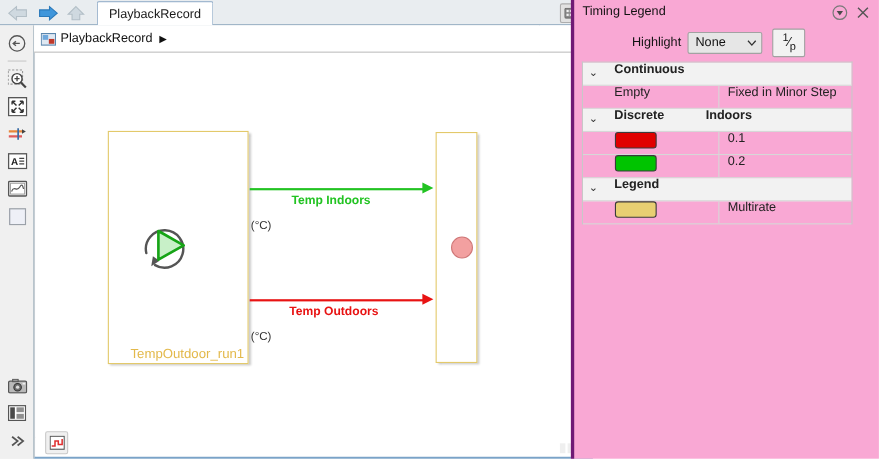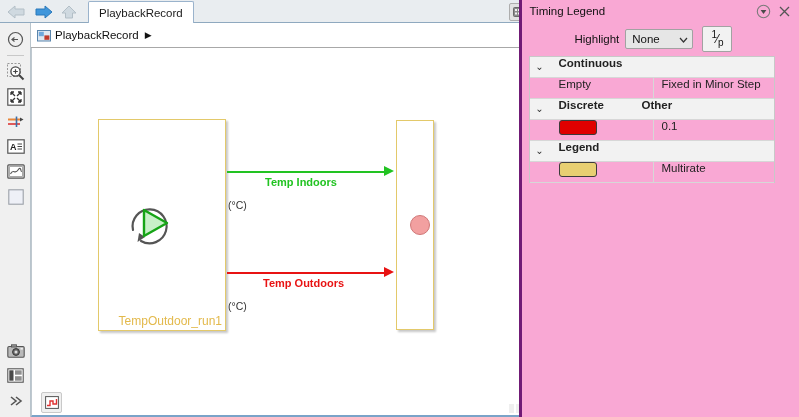--- a/index.html
+++ b/index.html
@@ -337,32 +337,41 @@
       </div>
 
       <div class="lp-row group">
         <div class="cell-chev">
           <span class="chev">⌄</span>
         </div>
         <div class="cell-a">
             <span class="txt">Discrete</span>
           </div>
         <div class="cell-b">
-            <span class="txt">Other</span>
+            <span class="txt">Indoors</span>
           </div>
       </div>
       <div class="lp-row">
         <div class="cell-chev"></div>
         <div class="cell-a" style="padding-left:9px;">
           <span class="swatch" id="sw0" style="background: rgb(224, 0, 0);"></span>
         </div>
         <div class="cell-b">
             <span class="txt">0.1</span>
           </div>
       </div>
+      <div class="lp-row">
+        <div class="cell-chev"></div>
+        <div class="cell-a" style="padding-left:9px;">
+          <span class="swatch" id="sw1" style="background: rgb(0, 196, 0);"></span>
+        </div>
+        <div class="cell-b">
+            <span class="txt">0.2</span>
+          </div>
+      </div>
 
       <div class="lp-row group">
         <div class="cell-chev">
           <span class="chev">⌄</span>
         </div>
         <div class="cell-a">
             <span class="txt">Legend</span>
           </div>
         <div class="cell-b">
             <span class="txt"></span>

